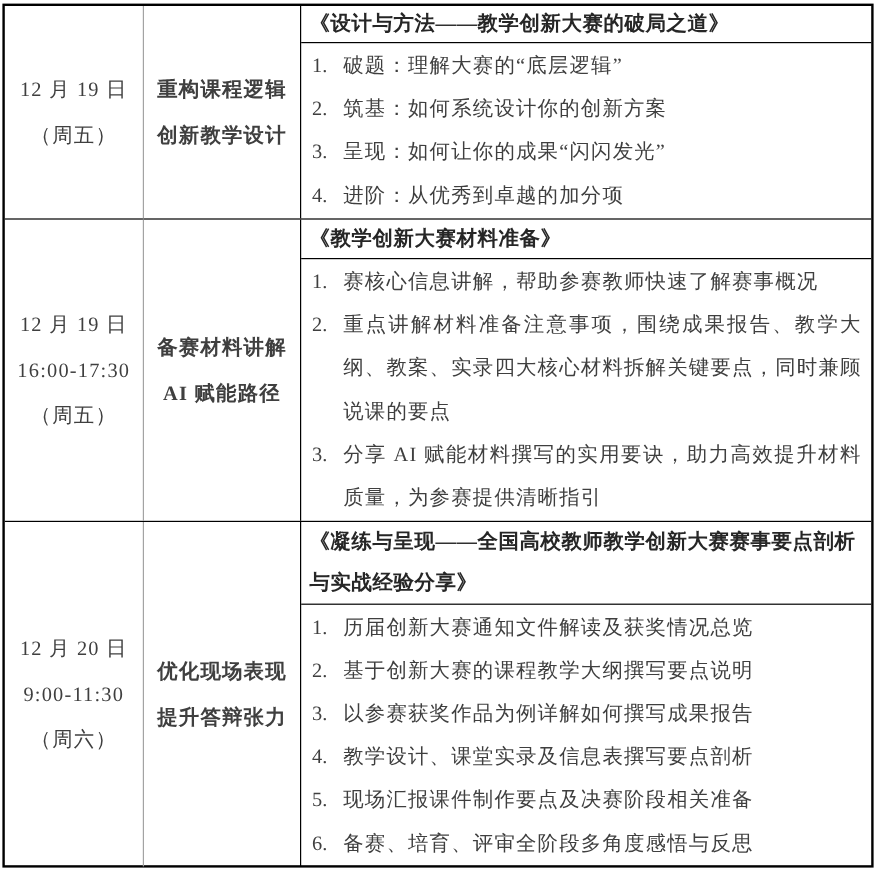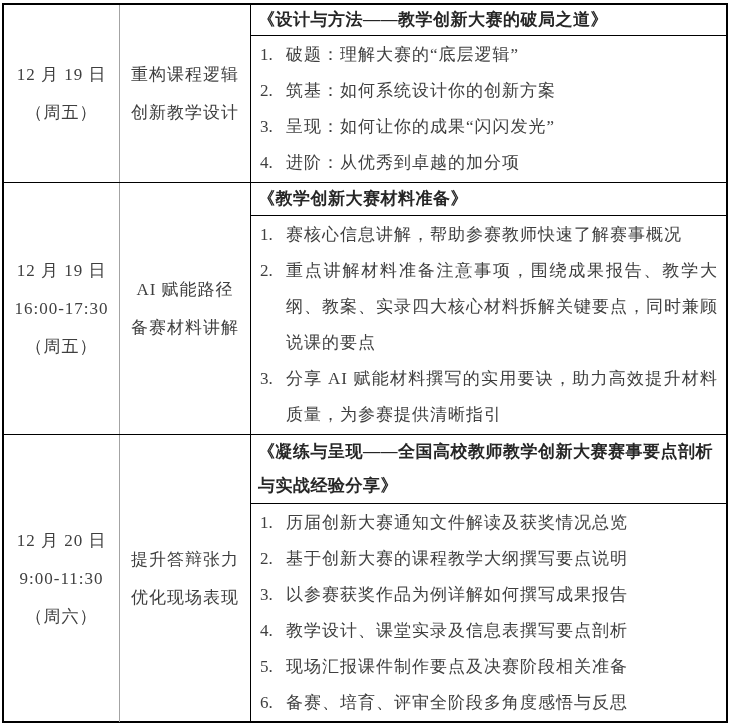--- a/index.html
+++ b/index.html
@@ -33,21 +33,21 @@
     text-align: center;
   }
   .cell-date div { line-height: 38px; white-space: nowrap; }
   .cell-topic {
     width: 131px;
     border-right: 1px solid #000;
     display: flex; flex-direction: column;
     justify-content: center; align-items: center;
     text-align: center;
   }
-  .cell-topic div { line-height: 38px; white-space: nowrap; }
+  .cell-topic div { line-height: 38px; white-space: nowrap; font-weight: bold; }
   .cell-content {
     flex: 1;
     display: flex; flex-direction: column;
     min-width: 0;
   }
   .ctitle {
     font-weight: bold;
     color: #262626;
     border-bottom: 1px solid #000;
     padding: 0 6px 0 7px;
@@ -104,44 +104,44 @@
     </div>
   </div>
 
   <div class="row row-2">
     <div class="cell cell-date">
       <div>12 月 19 日</div>
       <div>16:00-17:30</div>
       <div>（周五）</div>
     </div>
     <div class="cell cell-topic">
+      <div>备赛材料讲解</div>
       <div>AI 赋能路径</div>
-      <div>备赛材料讲解</div>
     </div>
     <div class="cell cell-content">
       <div class="ctitle">
           <span>《教学创新大赛材料准备》</span>
         </div>
       <div class="clist">
         <div class="li"><span class="num">1.</span><span>赛核心信息讲解，帮助参赛教师快速了解赛事概况</span></div>
         <div class="li"><span class="num">2.</span><span>重点讲解材料准备注意事项，围绕成果报告、教学大纲、教案、实录四大核心材料拆解关键要点，同时兼顾说课的要点</span></div>
         <div class="li"><span class="num">3.</span><span>分享 AI 赋能材料撰写的实用要诀，助力高效提升材料质量，为参赛提供清晰指引</span></div>
       </div>
     </div>
   </div>
 
   <div class="row row-3">
     <div class="cell cell-date">
       <div>12 月 20 日</div>
       <div>9:00-11:30</div>
       <div>（周六）</div>
     </div>
     <div class="cell cell-topic">
+      <div>优化现场表现</div>
       <div>提升答辩张力</div>
-      <div>优化现场表现</div>
     </div>
     <div class="cell cell-content">
       <div class="ctitle">
           <span>《凝练与呈现——全国高校教师教学创新大赛赛事要点剖析与实战经验分享》</span>
         </div>
       <div class="clist">
         <div class="li"><span class="num">1.</span><span>历届创新大赛通知文件解读及获奖情况总览</span></div>
         <div class="li"><span class="num">2.</span><span>基于创新大赛的课程教学大纲撰写要点说明</span></div>
         <div class="li"><span class="num">3.</span><span>以参赛获奖作品为例详解如何撰写成果报告</span></div>
         <div class="li"><span class="num">4.</span><span>教学设计、课堂实录及信息表撰写要点剖析</span></div>

